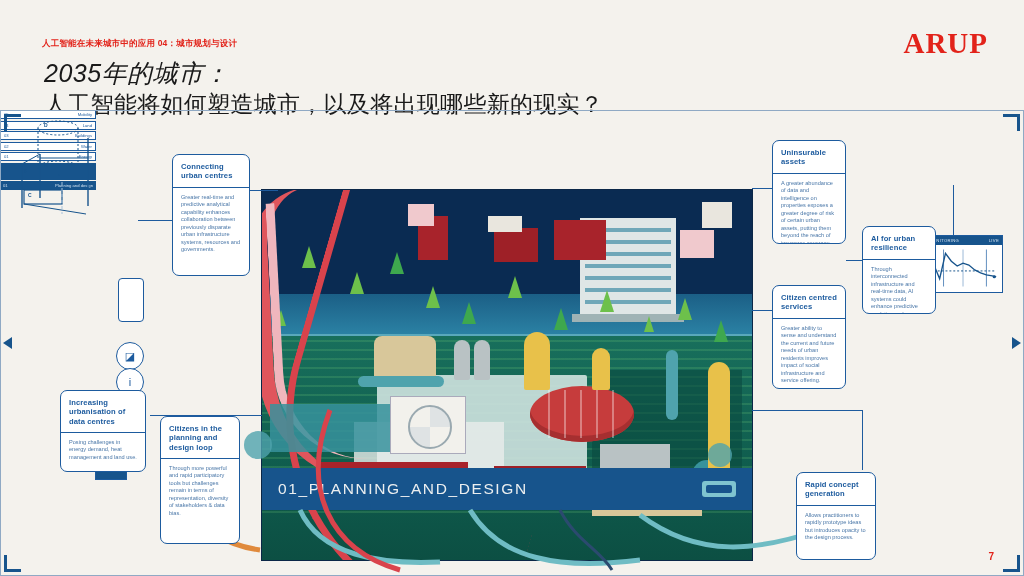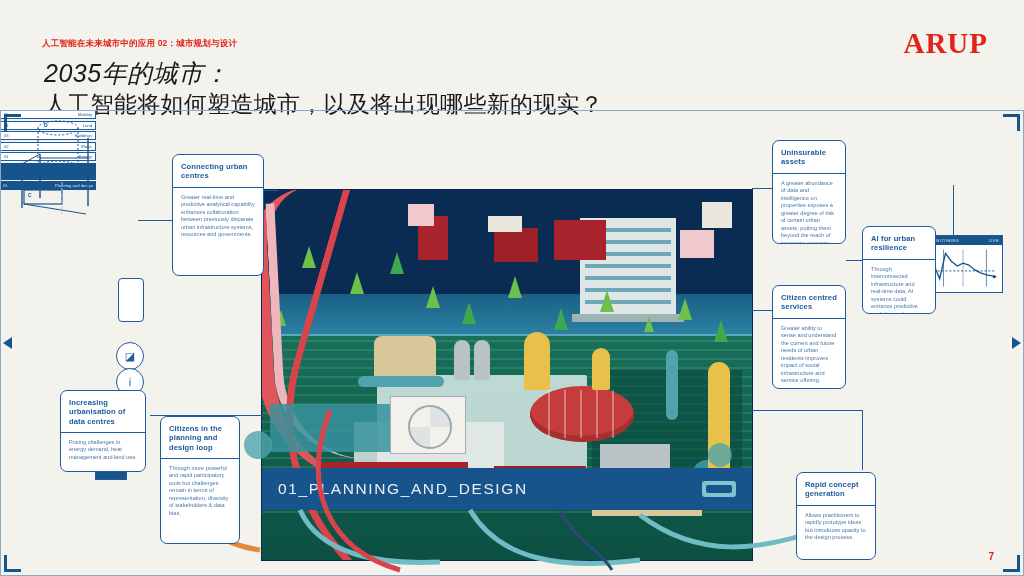--- a/index.html
+++ b/index.html
@@ -178,21 +178,21 @@
             border:1px solid #1d5b9e;border-radius:50%;background:#fff;
             display:flex;align-items:center;justify-content:center;color:#1d5b9e;font-size:11px;}
   .phone{position:absolute;left:118px;top:168px;width:24px;height:42px;
          border:1px solid #1d5b9e;border-radius:4px;background:#fff;}
 </style>
 </head>
 <body>
 
 <div class="slide">
 
-  <div class="kicker">人工智能在未来城市中的应用 02：城市规划与设计</div>
+  <div class="kicker">人工智能在未来城市中的应用 04：城市规划与设计</div>
 
   <div class="title">
     <div class="l1">2035年的城市：</div>
     <div class="l2">人工智能将如何塑造城市，以及将出现哪些新的现实？</div>
   </div>
 
   <div class="arup">ARUP</div>
   <div class="pagenum">7</div>
 
   <div class="stage">
@@ -384,21 +384,21 @@
       <div class="lbl" style="left:44px;top:52px">B</div>
       <div class="lbl" style="left:24px;top:58px">F</div>
       <div class="lbl" style="left:28px;top:82px">C</div>
     </div>
 
     <div class="phone"></div>
     <div class="bikeicon">◪</div>
     <div class="infoicon">i</div>
 
 
-    <div class="callout" style="left:172px;top:44px;width:92px;height:122px">
+    <div class="callout" style="left:172px;top:44px;width:78px;height:122px">
       <div class="hd">Connecting urban centres</div>
       <div class="bd">Greater real-time and predictive analytical capability enhances collaboration between previously disparate urban infrastructure systems, resources and governments.</div>
     </div>
 
     <div class="callout" style="left:772px;top:30px;width:74px;height:104px">
       <div class="hd">Uninsurable assets</div>
       <div class="bd">A greater abundance of data and intelligence on properties exposes a greater degree of risk of certain urban assets, putting them beyond the reach of insurance coverage.</div>
     </div>
 
     <div class="callout" style="left:862px;top:116px;width:74px;height:88px">

